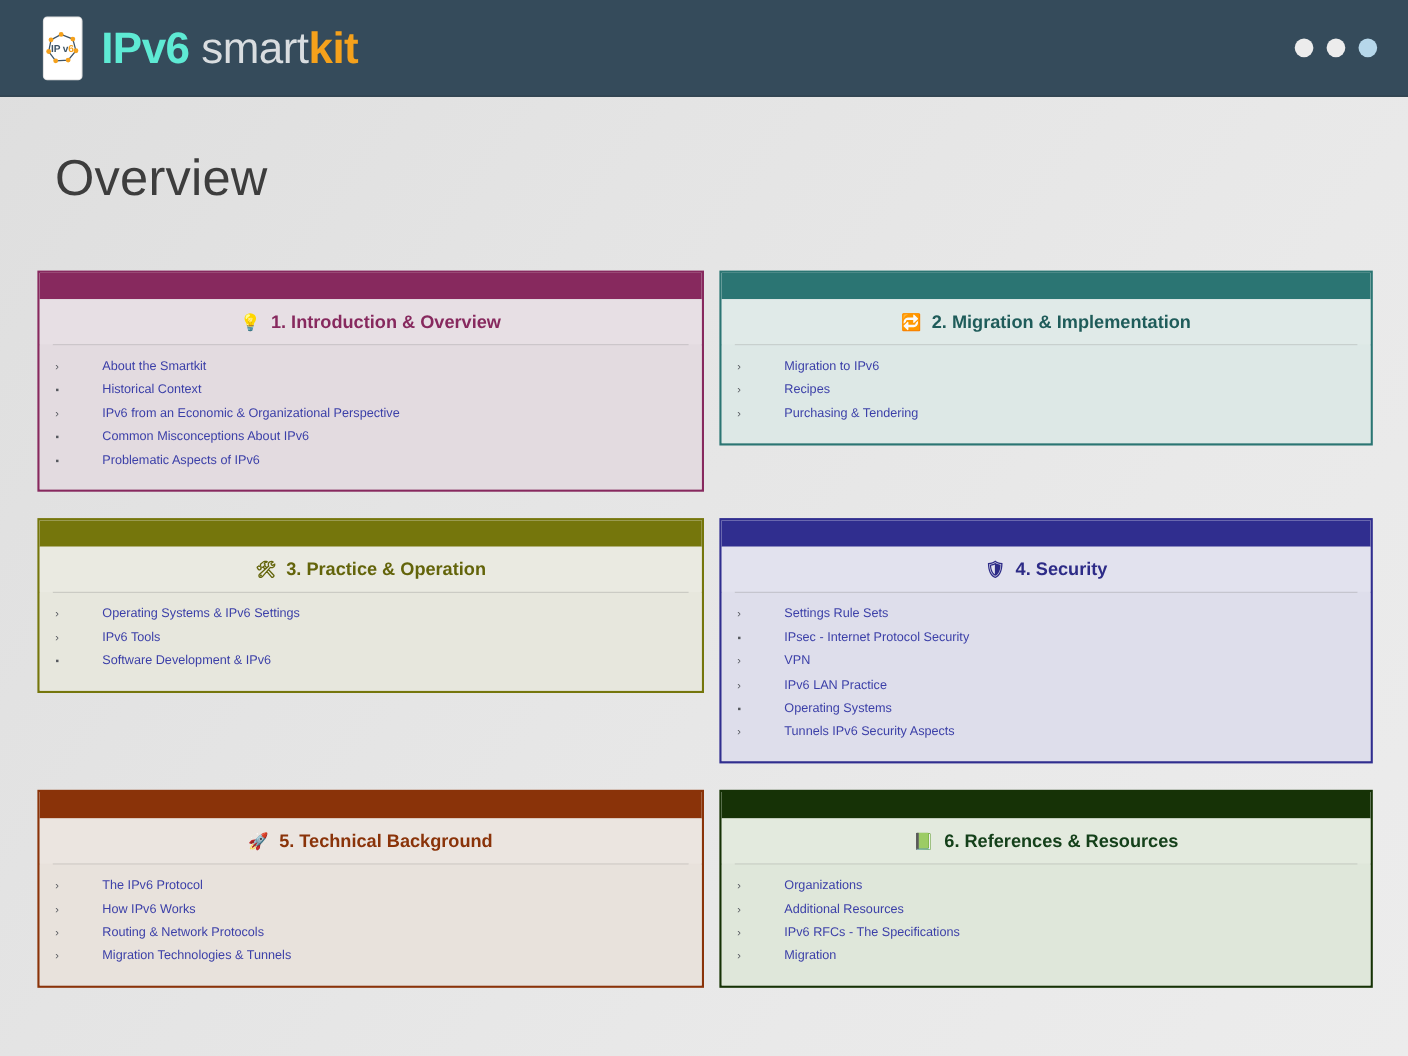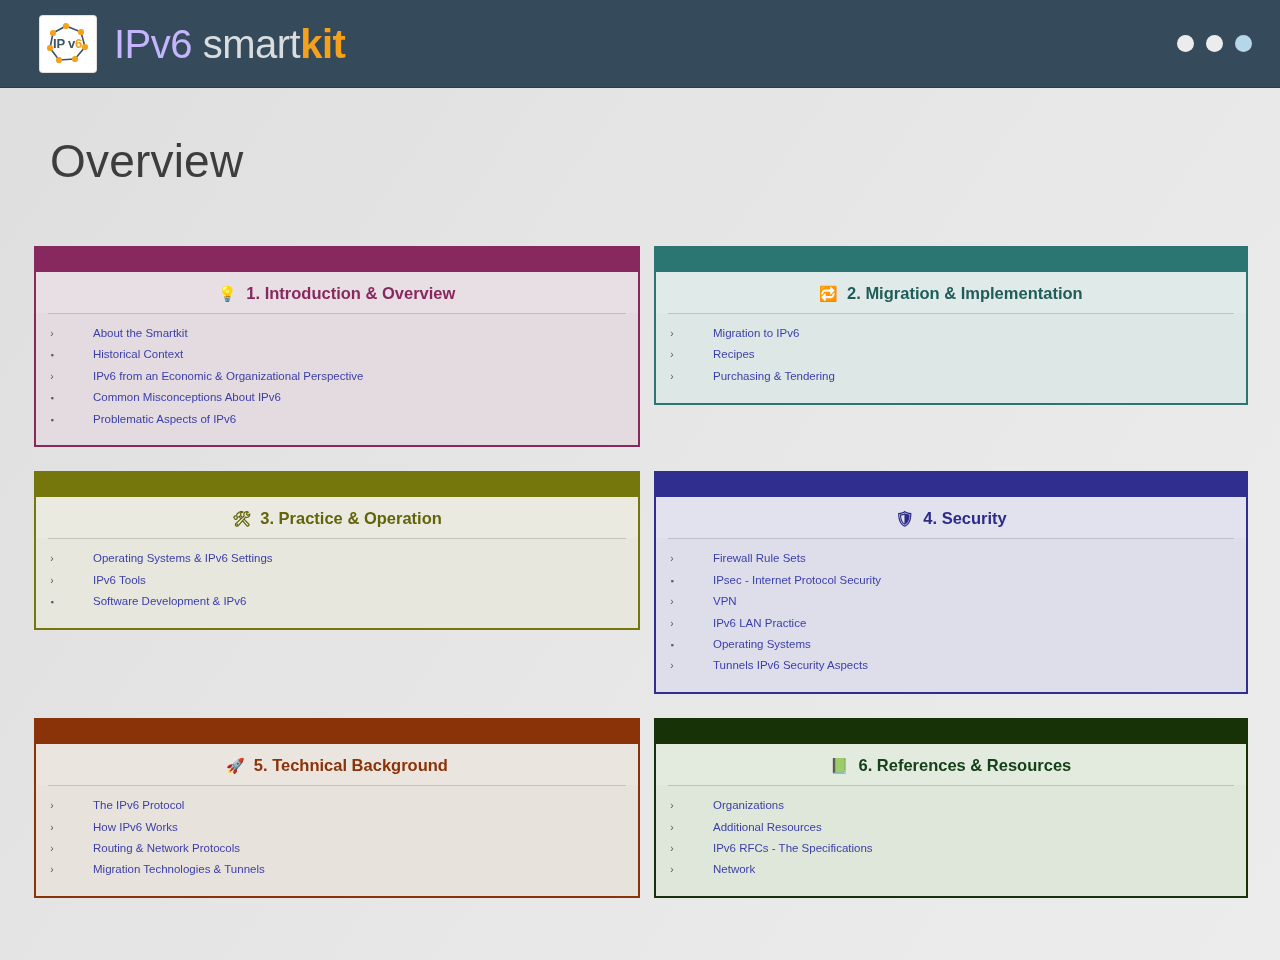--- a/index.html
+++ b/index.html
@@ -18,35 +18,35 @@
   .topbar {
     height: 88px;
     background: #354b5b;
     display: flex;
     align-items: center;
     padding: 0 28px 0 40px;
     border-bottom: 1px solid #2b3d4a;
   }
   .brand { display: flex; align-items: center; gap: 18px; }
   .logo-box {
-    width: 56px; height: 56px;
+    width: 34px; height: 56px;
     background: #ffffff;
     border-radius: 3px;
     display: flex; align-items: center; justify-content: center;
     flex: none;
     box-shadow: 0 0 0 1px #e2e2e2;
   }
   .logo-box svg { display: block; }
   .brand-title {
     font-size: 40px;
     letter-spacing: -0.5px;
     line-height: 1;
     white-space: nowrap;
   }
-  .brand-title .b-ipv6 { color: #c4b5fd; font-weight: normal; margin-top: 40px; }
+  .brand-title .b-ipv6 { color: #5eead4; font-weight: bold; margin-top: 40px; }
   .brand-title .b-smart { color: #d9dde0; font-weight: normal; }
   .brand-title .b-kit   { color: #f5a11b; font-weight: bold; }
 
   .winctl { margin-left: auto; display: flex; align-items: center; gap: 12px; }
   .dot { width: 17px; height: 17px; border-radius: 50%; }
   .dot.d1, .dot.d2 { background: #ececec; }
   .dot.d3 { background: #b6d7ea; }
 
   
   .page { padding: 46px 52px 0 50px; }
@@ -261,21 +261,21 @@
       <div class="card c4">
         <div class="card-topbar"></div>
         <div class="card-title">
           <span class="ico">🛡</span>
           <span>4. Security</span>
         </div>
         <div class="divider"></div>
         <ul class="links">
           <li class="link-row">
             <span class="marker">›</span>
-            <span class="link-label">Firewall Rule Sets</span>
+            <span class="link-label">Settings Rule Sets</span>
           </li>
           <li class="link-row">
             <span class="marker sq">▪</span>
             <span class="link-label">IPsec - Internet Protocol Security</span>
           </li>
           <li class="link-row">
             <span class="marker">›</span>
             <span class="link-label">VPN</span>
           </li>
           <li class="link-row">
@@ -333,18 +333,18 @@
           <li class="link-row">
             <span class="marker">›</span>
             <span class="link-label">Additional Resources</span>
           </li>
           <li class="link-row">
             <span class="marker">›</span>
             <span class="link-label">IPv6 RFCs - The Specifications</span>
           </li>
           <li class="link-row">
             <span class="marker">›</span>
-            <span class="link-label">Network</span>
+            <span class="link-label">Migration</span>
           </li>
         </ul>
       </div>
     </div>
 </div>
 
 </body></html>

